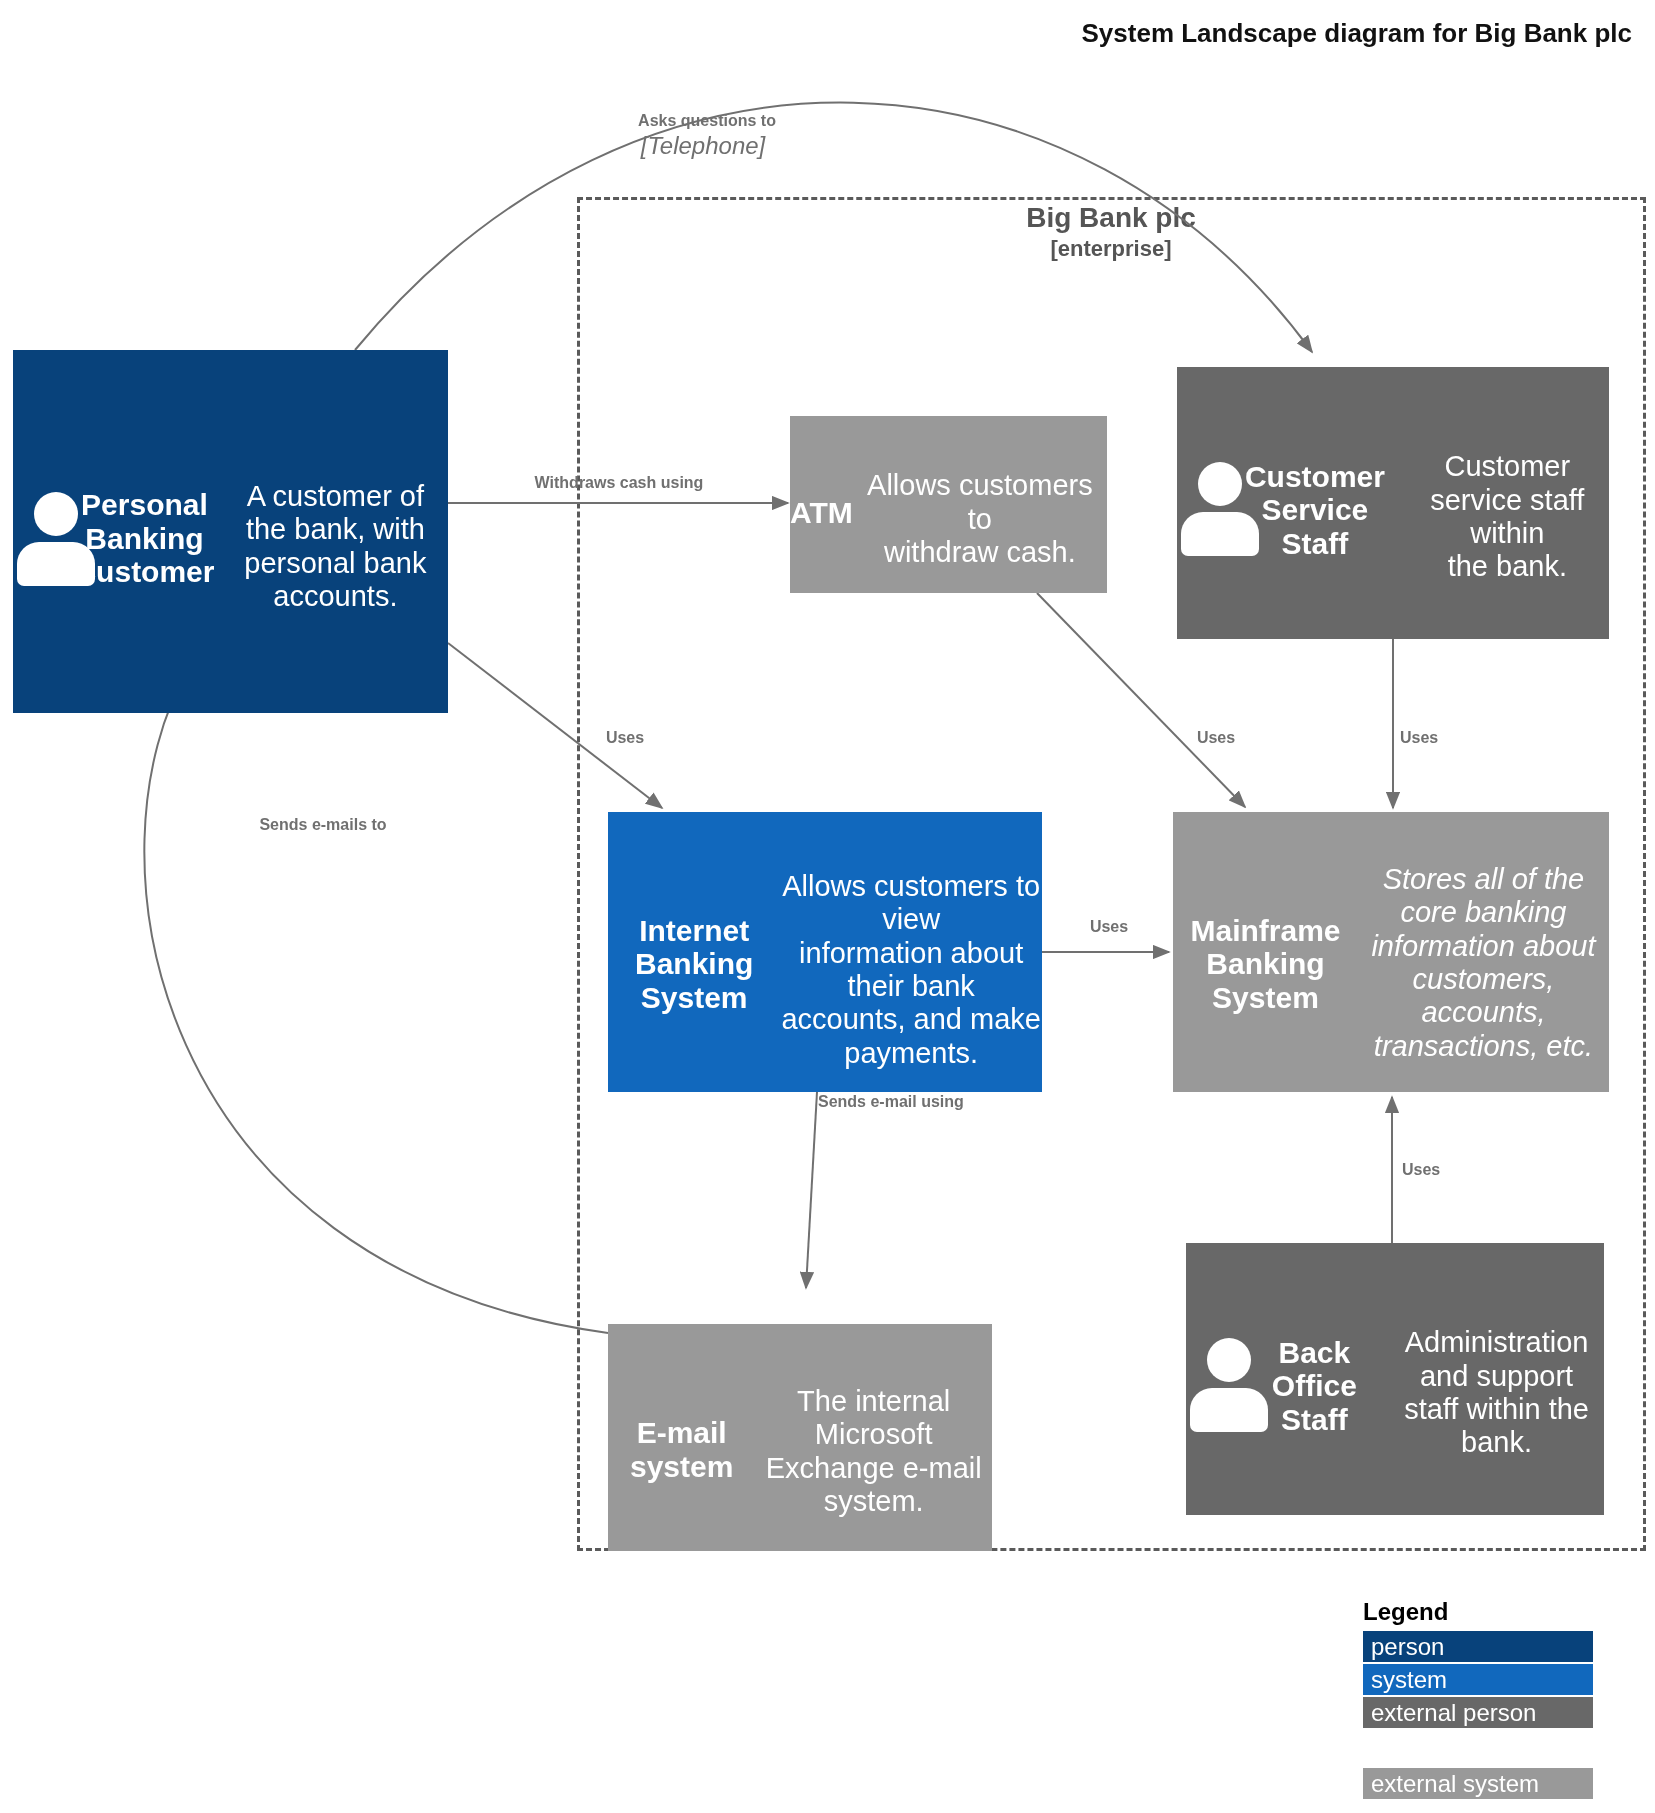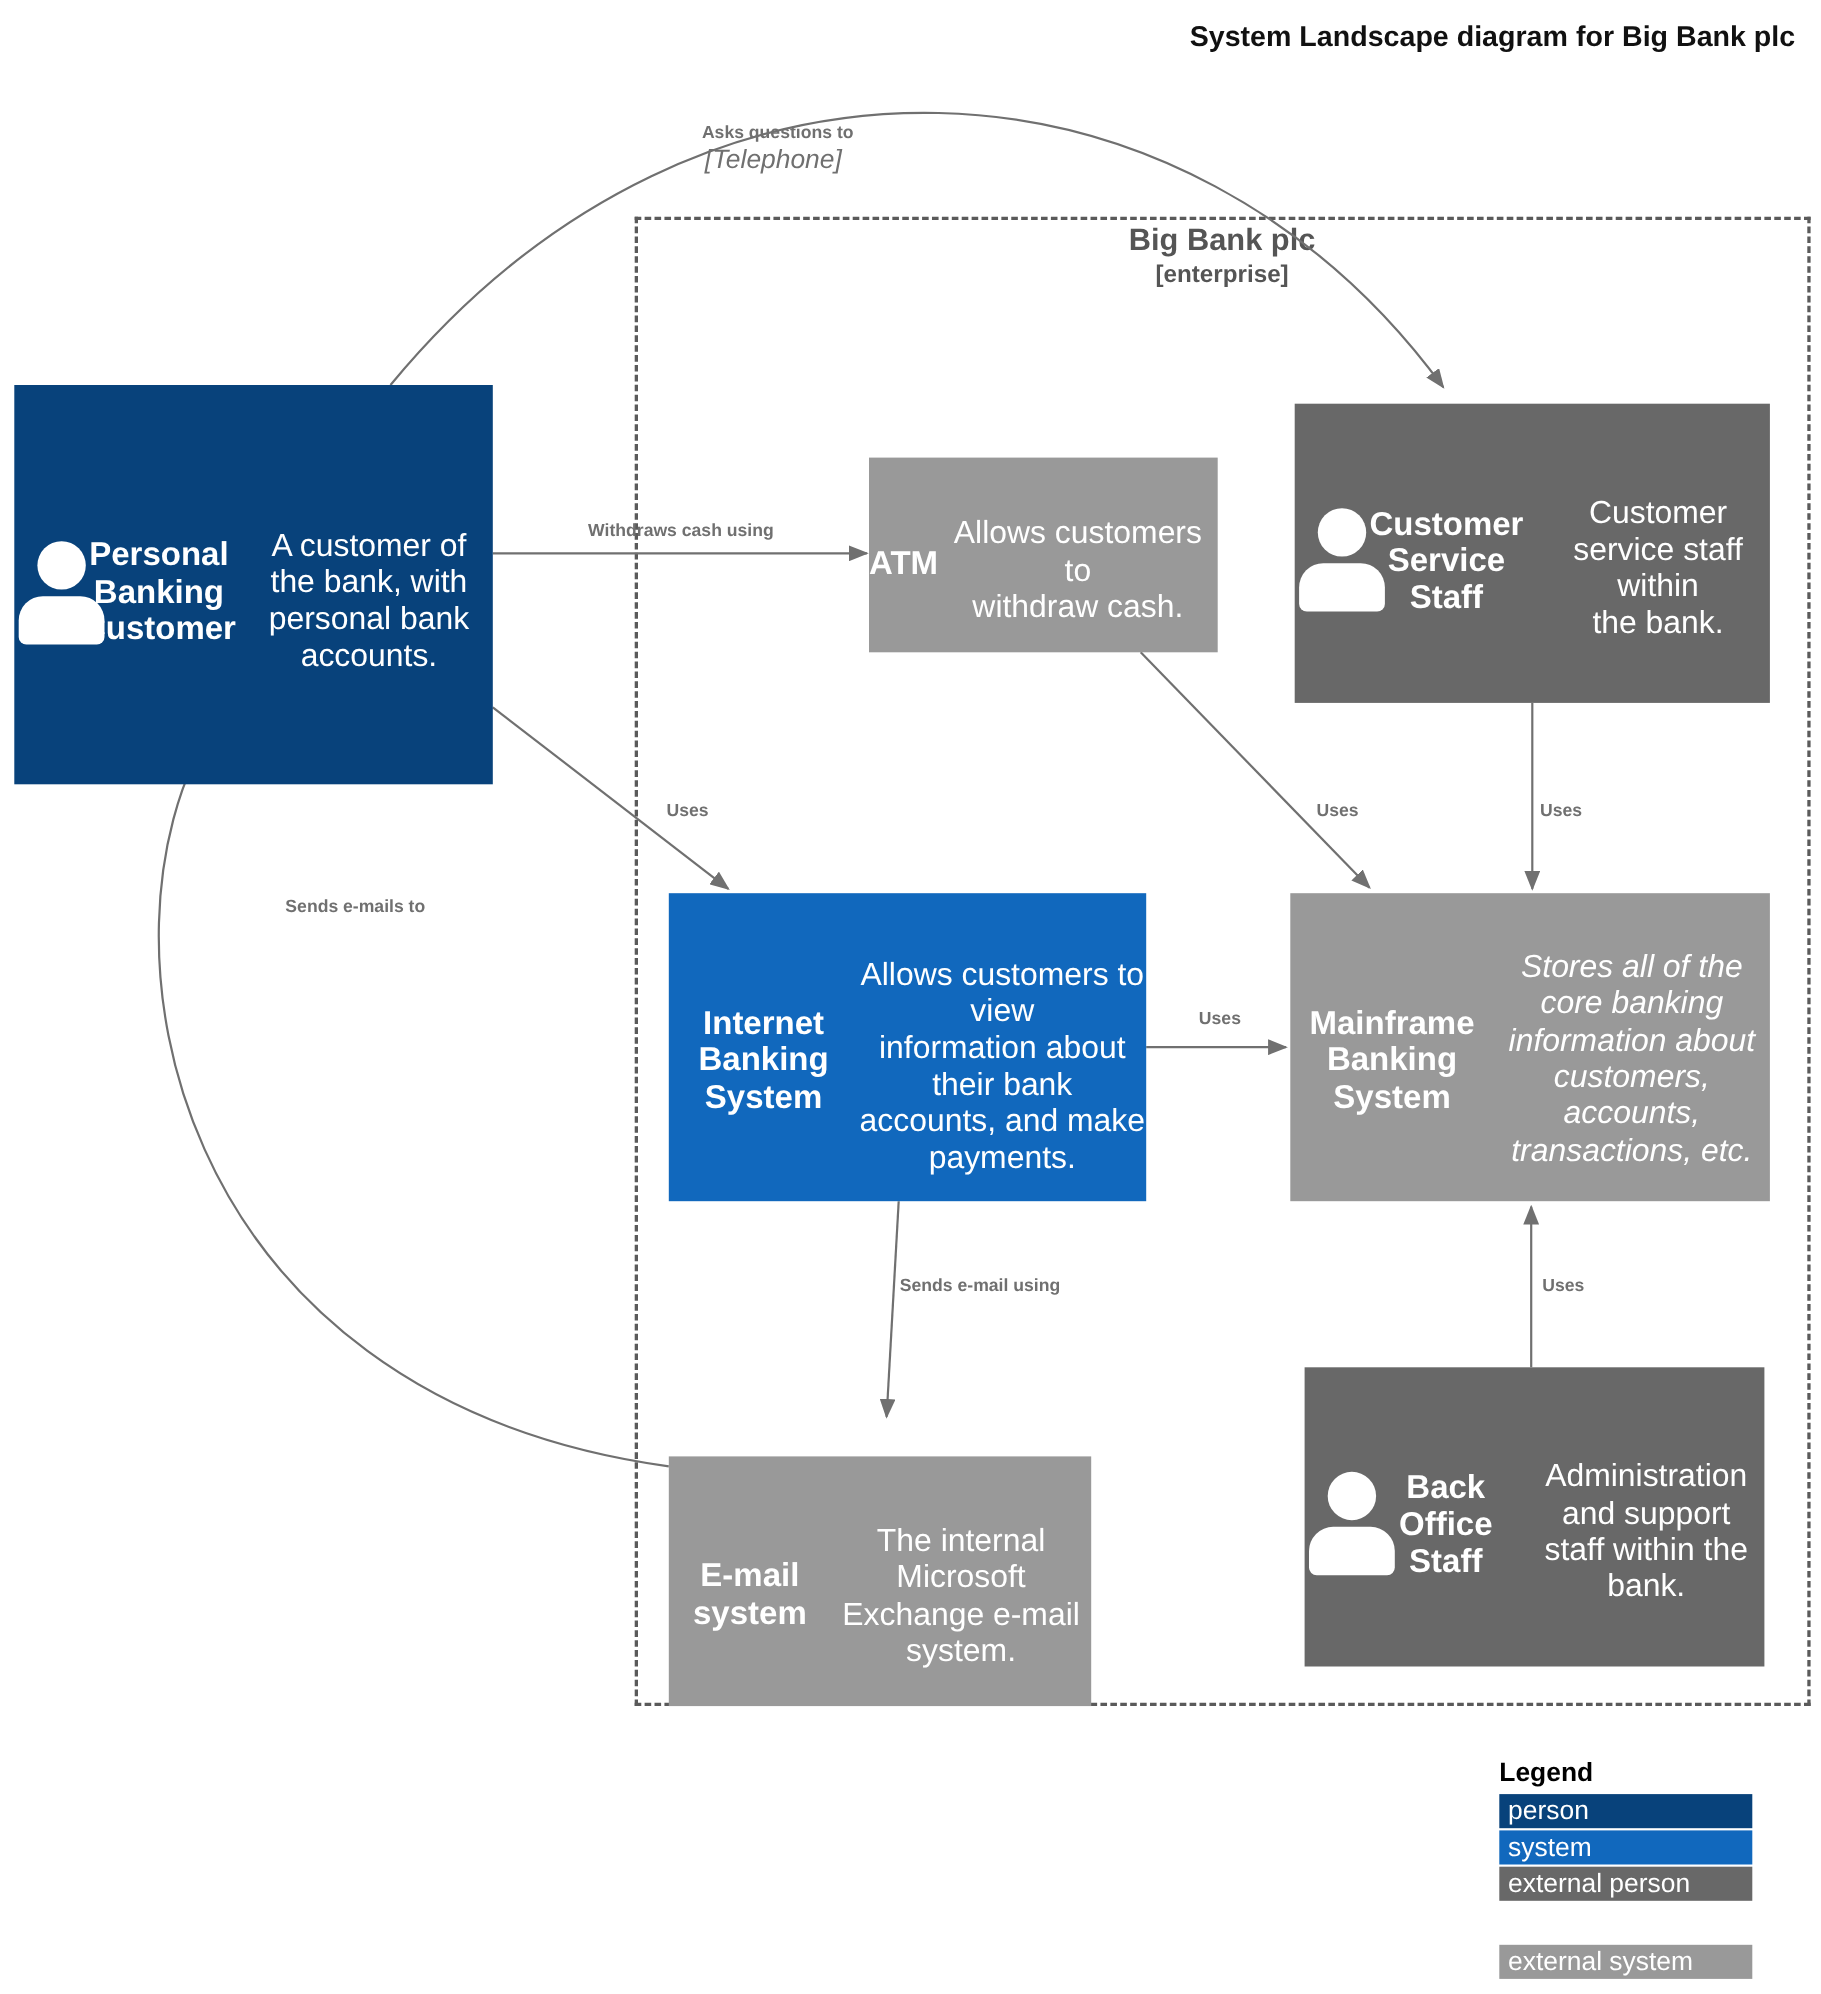--- a/index.html
+++ b/index.html
@@ -119,21 +119,21 @@
   <div class="edge-label" style="left:619px; top:483px;">Withdraws cash using</div>
 
   <div class="edge-label" style="left:625px; top:738px;">Uses</div>
 
   <div class="edge-label" style="left:1216px; top:738px;">Uses</div>
 
   <div class="edge-label left-anchor" style="left:1400px; top:738px;">Uses</div>
 
   <div class="edge-label" style="left:1109px; top:927px;">Uses</div>
 
-  <div class="edge-label left-anchor" style="left:818px; top:1170px;">Sends e-mail using</div>
+  <div class="edge-label left-anchor" style="left:818px; top:1102px;">Sends e-mail using</div>
 
   <div class="edge-label left-anchor" style="left:1402px; top:1170px;">Uses</div>
 
   <div class="edge-label" style="left:300px; top:825px;margin-left:23px;">Sends e-mails to</div>
 
   <div class="node node-customer">
     <div class="person-icon"></div>
     <div class="node-title">Personal Banking
 Customer</div>
     <div class="node-desc">A customer of the bank, with

